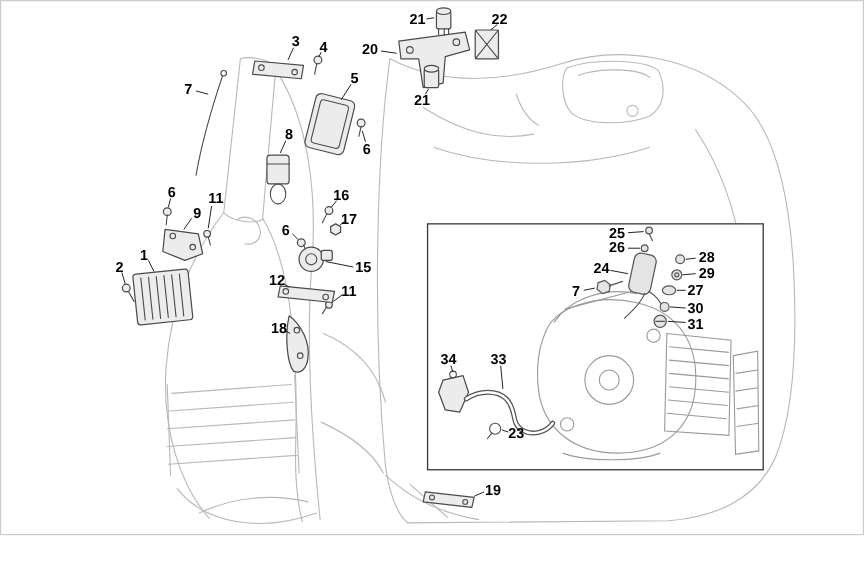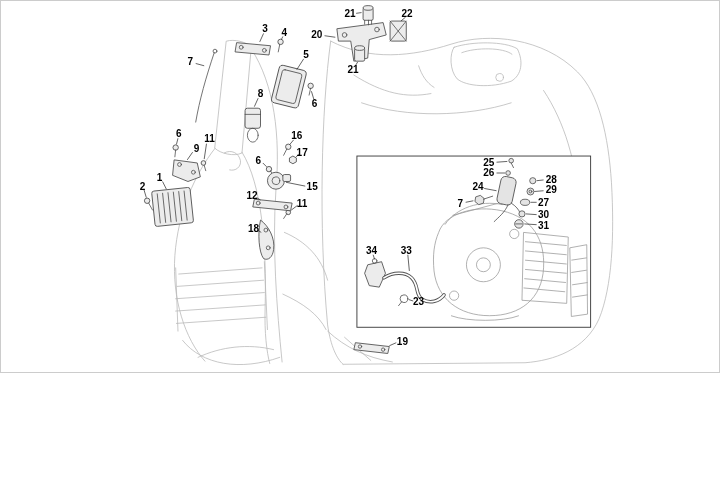--- a/index.html
+++ b/index.html
@@ -2,21 +2,21 @@
 <html style="--background: #ffffff; --canvas_border: #cccccc; --frame_outline: #b8b8b8; --part_stroke: #4a4a4a; --part_fill: #ececec; --engine_stroke: #9a9a9a; --leader: #222222; --callout_text: #000000; --inset_border: #3a3a3a;"><head>
 <meta charset="utf-8">
 <style>
   html,body{margin:0;padding:0;}
   body{
     width:720px;height:481px;overflow:hidden;
     background:var(--background,#ffffff);
     font-family:"Liberation Sans",sans-serif;
   }
   .canvas{
-    position:relative;width:720px;height:373px;box-sizing:border-box;
+    position:relative;width:720px;height:446px;box-sizing:border-box;
     border:1px solid var(--canvas_border,#cccccc);
     background:var(--background,#ffffff);
   }
   svg{display:block;width:100%;height:100%;}
   .outline{stroke:var(--frame_outline,#b8b8b8);fill:none;stroke-width:1;stroke-linecap:round;}
   .part{stroke:var(--part_stroke,#4a4a4a);fill:var(--part_fill,#ececec);stroke-width:1.1;stroke-linejoin:round;}
   .partline{stroke:var(--part_stroke,#4a4a4a);fill:none;stroke-width:1;stroke-linecap:round;}
   .engine{stroke:var(--engine_stroke,#9a9a9a);fill:none;stroke-width:1;}
   .pump{stroke:#555555;fill:#e4e4e4;stroke-width:1.1;}
   .pumpline{stroke:#555555;fill:none;stroke-width:1.1;stroke-linecap:round;}

